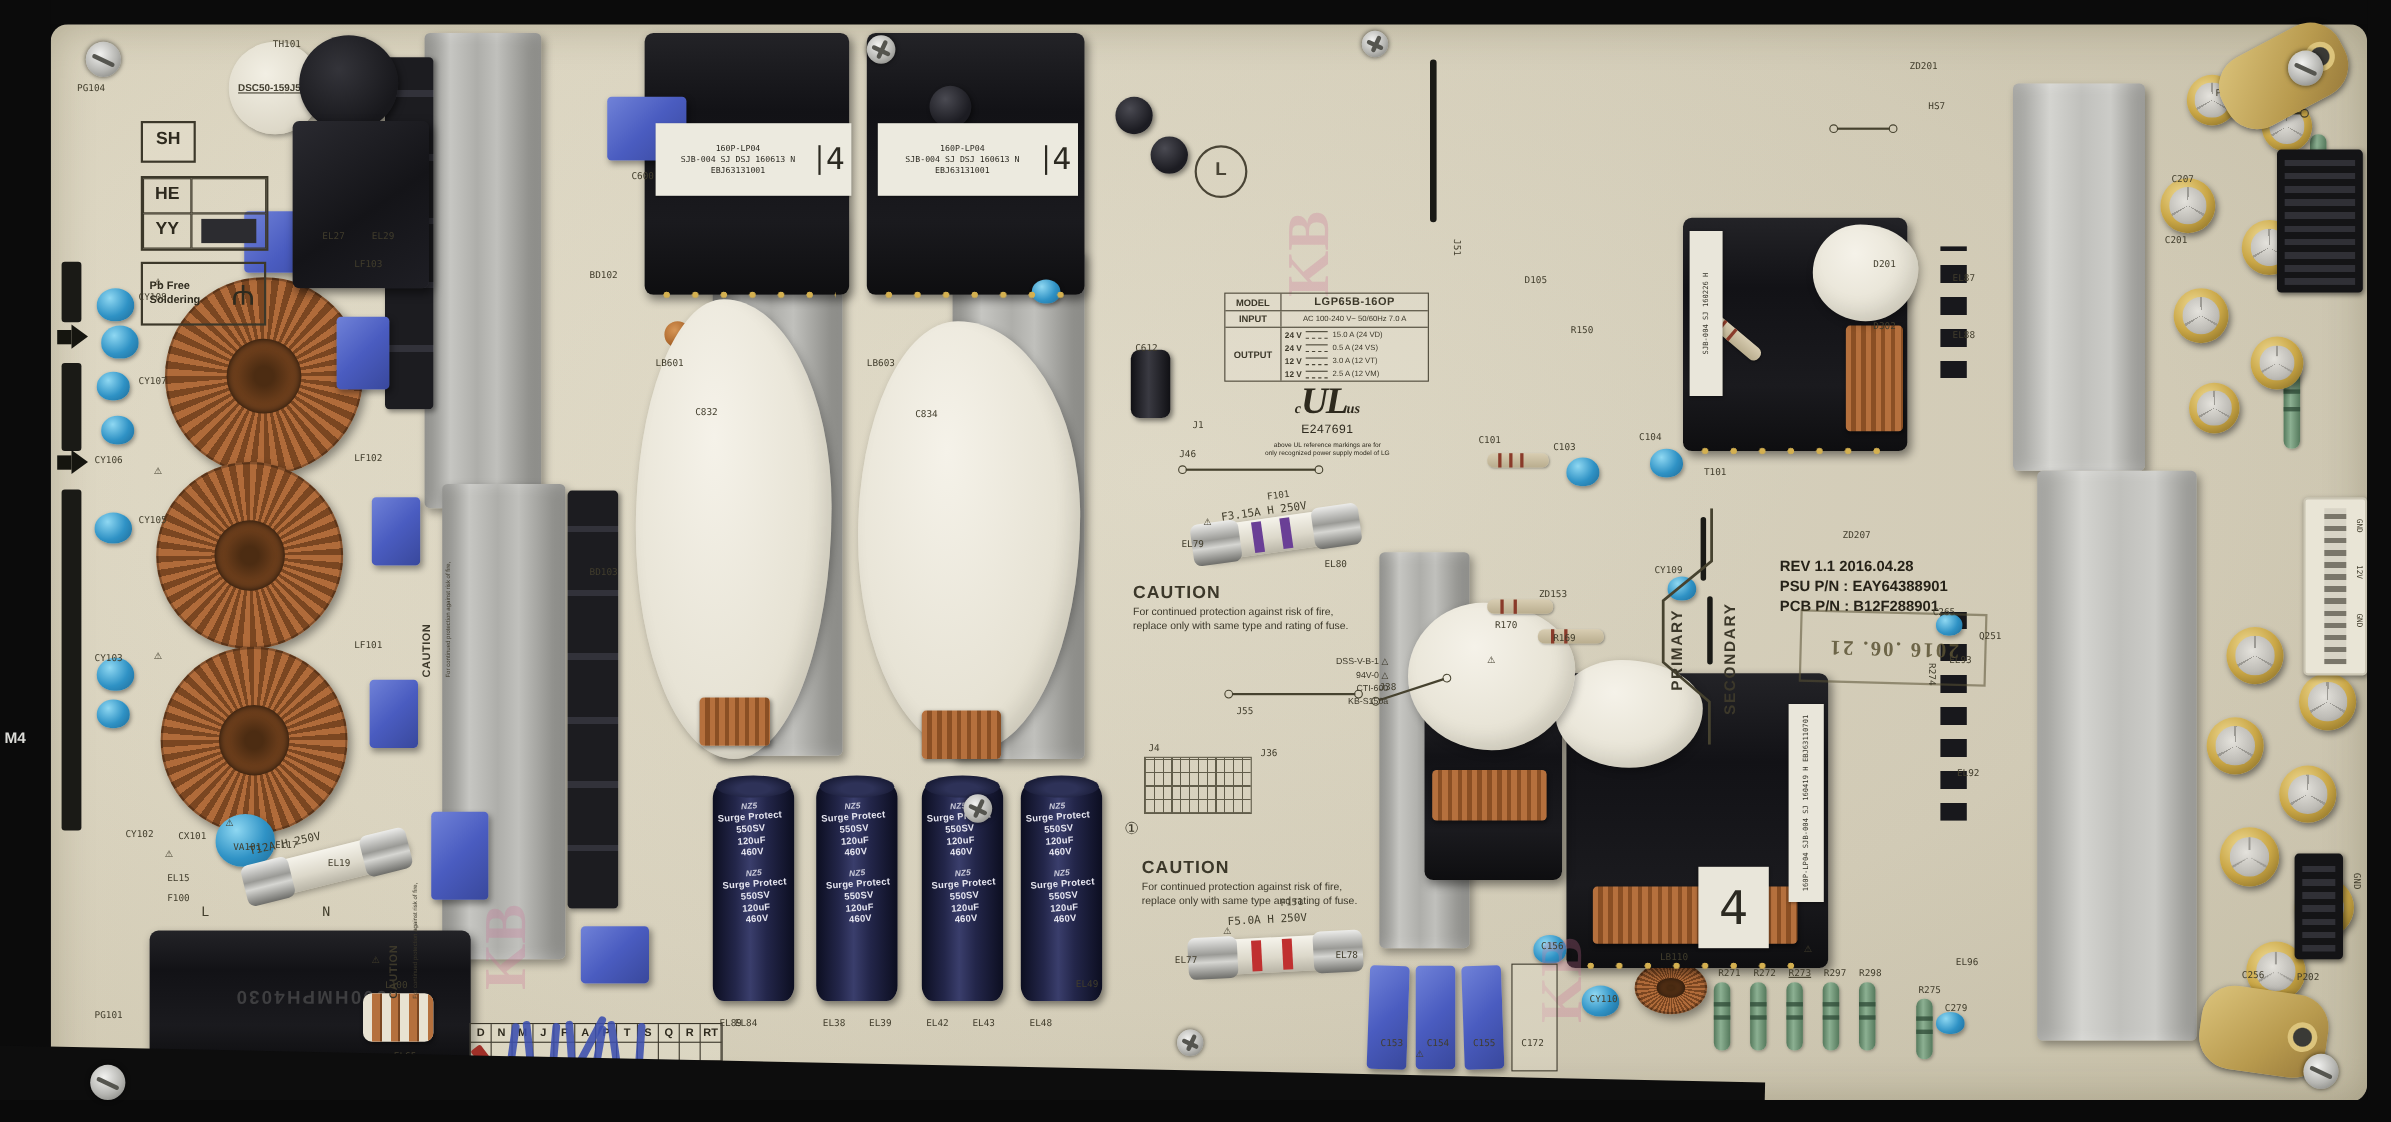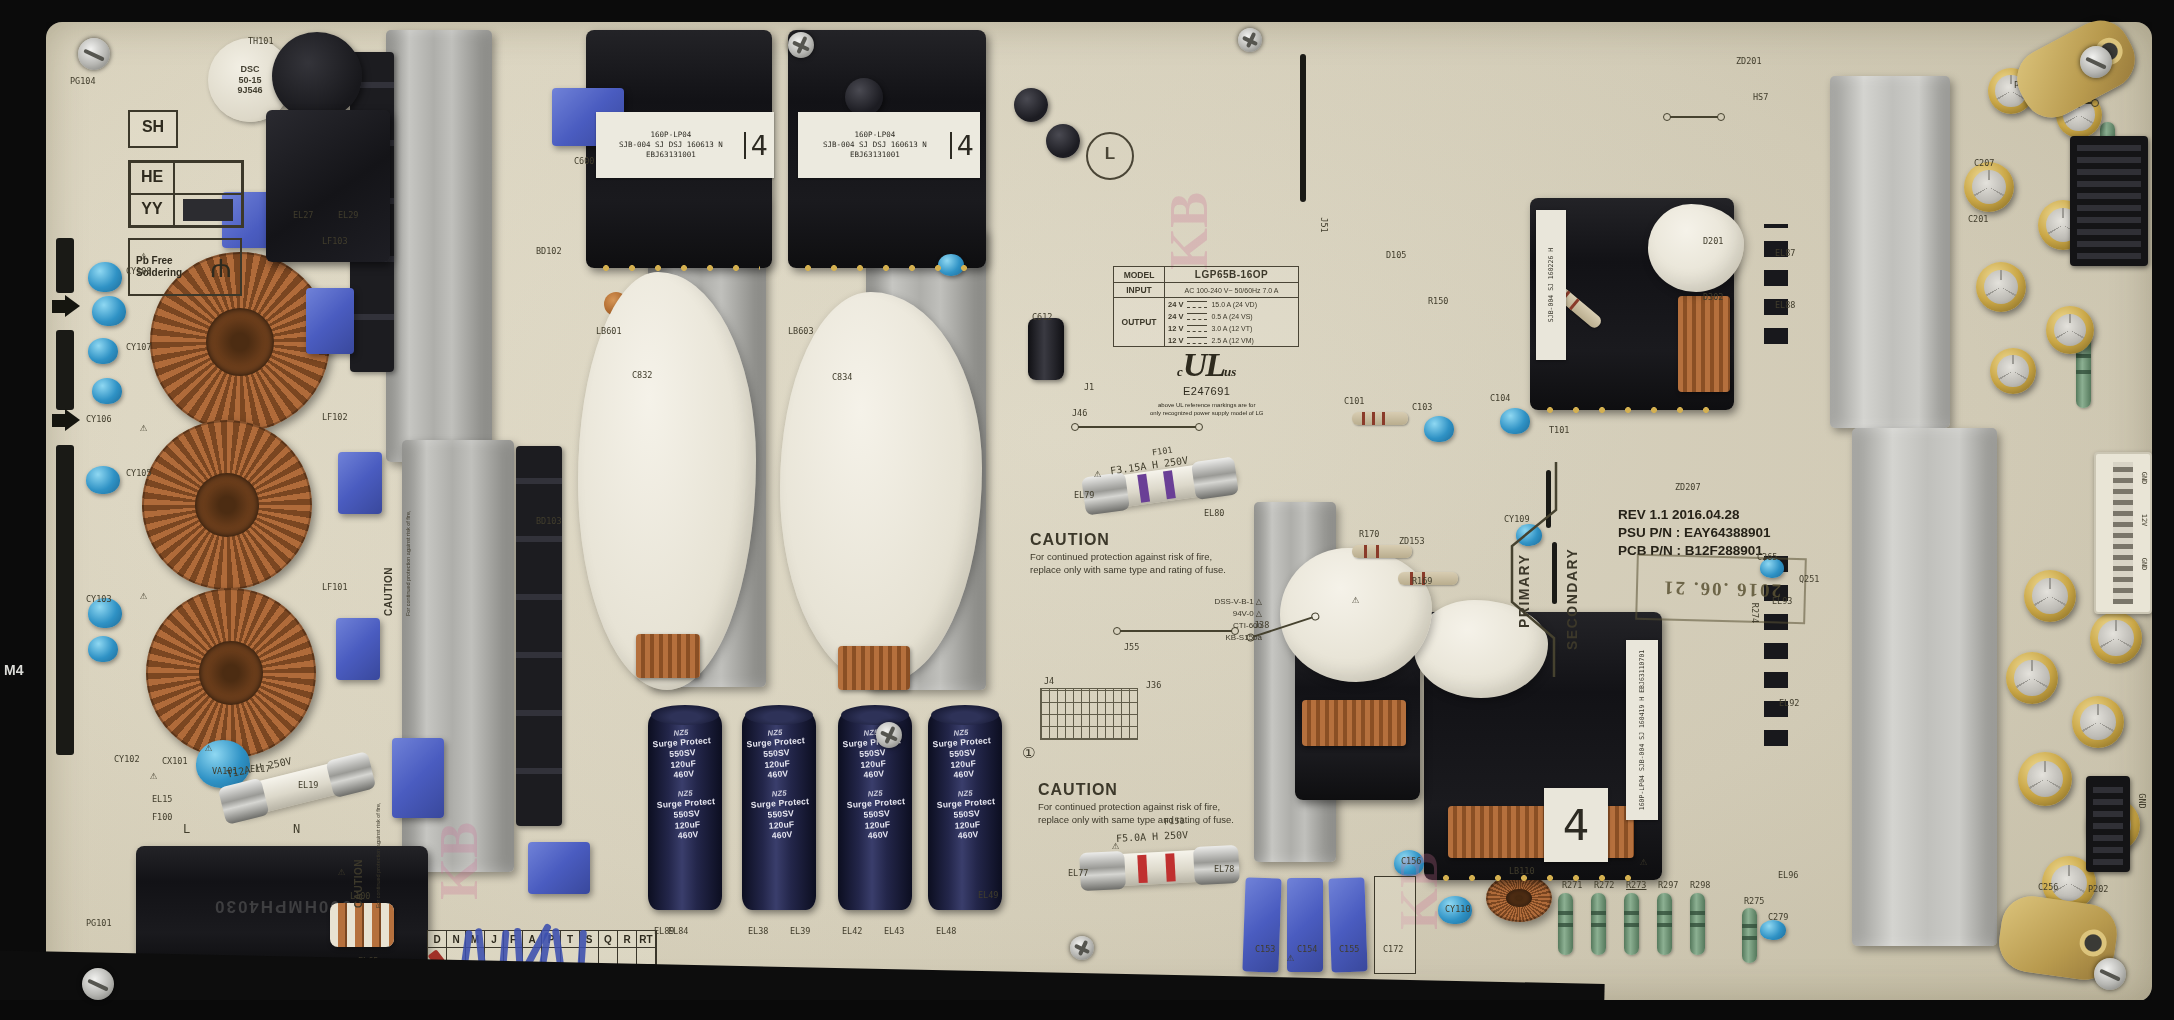--- a/index.html
+++ b/index.html
@@ -99,21 +99,21 @@
   .checkrow{position:absolute;left:427px;top:930px;display:grid;grid-template-columns:repeat(12,19px);grid-auto-rows:17px;border:1px solid #3a362a;z-index:31;background:rgba(238,234,220,.3);}
   .ck{border-right:1px solid #3a362a;border-bottom:1px solid #3a362a;font:700 10px/17px "Liberation Sans";text-align:center;color:#2e2a1e;overflow:hidden;}
   .penstroke{position:absolute;width:7px;border-radius:4px;background:#3b4fae;opacity:.88;z-index:35;}
   .redmark{position:absolute;left:431px;top:951px;width:11px;height:15px;background:#a03028;transform:rotate(-38deg);z-index:35;border-radius:2px;}
   .barcode{position:absolute;left:1366px;top:52px;width:216px;height:52px;background:#f4f2ec;border-radius:3px;box-shadow:0 1px 4px rgba(0,0,0,.45);z-index:30;padding:6px 10px 2px;box-sizing:border-box;}
   .bars{height:26px;background:repeating-linear-gradient(90deg,#141414 0 2px,transparent 2px 4px,#141414 4px 5px,transparent 5px 9px,#141414 9px 12px,transparent 12px 14px);}
   .bartext{font:6.5px "DejaVu Sans Mono",monospace;text-align:center;color:#222;margin-top:2px;letter-spacing:.6px;}
   .relay{position:absolute;left:266px;top:110px;width:124px;height:152px;border-radius:6px;z-index:16;
     background:linear-gradient(145deg,#2a2a30,#141418 55%,#1e1e24);box-shadow:3px 4px 9px rgba(0,0,0,.5);}
   .whitedisc{position:absolute;left:208px;top:38px;width:84px;height:84px;border-radius:50%;z-index:15;background:radial-gradient(circle at 40% 35%,#f2efe4,#ddd8c8 70%,#bcb6a2);
-    display:flex;flex-direction:column;align-items:center;justify-content:center;font:700 9px/1.2 "Liberation Sans";color:#444032;box-shadow:2px 2px 5px rgba(0,0,0,.35);}
+    display:flex;flex-direction:row;align-items:center;justify-content:center;font:700 9px/1.2 "Liberation Sans";color:#444032;box-shadow:2px 2px 5px rgba(0,0,0,.35);text-decoration:underline;}
   .blackdisc{position:absolute;left:272px;top:32px;width:90px;height:88px;border-radius:50%;z-index:16;background:radial-gradient(circle at 40% 35%,#34343a,#18181c 70%);box-shadow:2px 3px 6px rgba(0,0,0,.5);}
   .sbox{position:absolute;border:2px solid #3c382a;color:#2e2a1e;z-index:30;background:rgba(238,234,220,.25);}
   .conn-black{position:absolute;background:#141416;border-radius:4px;z-index:25;box-shadow:1px 2px 5px rgba(0,0,0,.5);}
   .conn-black::after{content:"";position:absolute;inset:7px;background:repeating-linear-gradient(0deg,#303036 0 6px,#141416 6px 12px);}
   .conn-white{position:absolute;background:#e9e5d6;border:2px solid #cbc6b4;border-radius:4px;z-index:25;box-shadow:1px 2px 5px rgba(0,0,0,.4);}
   .conn-white::after{content:"";position:absolute;left:32%;right:32%;top:8px;bottom:8px;background:repeating-linear-gradient(0deg,#7a766a 0 5px,#d8d4c6 5px 11px);}
   .pins{position:absolute;height:12px;z-index:17;background-image:radial-gradient(circle 5px at 6px 6px,#d4b050 55%,transparent 62%);background-size:26px 12px;}
   .bcap{position:absolute;border-radius:50%;z-index:15;background:radial-gradient(circle at 38% 32%,#4a4a52,#1c1c22 65%);box-shadow:2px 2px 5px rgba(0,0,0,.45);}
   .ccyl{position:absolute;border-radius:8px;z-index:15;background:linear-gradient(90deg,#101014,#3a3a42 45%,#101014);box-shadow:2px 2px 5px rgba(0,0,0,.45);}
   .tstrip{position:absolute;border-radius:4px;z-index:13;background:repeating-linear-gradient(0deg,#1c1c20 0 52px,#32323a 52px 58px);box-shadow:2px 2px 5px rgba(0,0,0,.4);}
@@ -617,21 +617,21 @@
       <span class="silk" style="left: 1068px; top: 868px;">EL77</span>
       <span class="silk" style="left: 1214px; top: 864px; text-align: right;">EL78</span>
       <span class="silk" style="left: 1386px; top: 250px;">D105</span>
       <span class="silk" style="left: 1428px; top: 296px;">R150</span>
       <span class="silk" style="left: 1344px; top: 396px;">C101</span>
       <span class="silk" style="left: 1412px; top: 402px;">C103</span>
       <span class="silk" style="left: 1490px; top: 393px;">C104</span>
       <span class="silk" style="left: 1549px; top: 425px;">T101</span>
       <span class="silk" style="left: 1504px; top: 514px;">CY109</span>
       <span class="silk" style="left: 1399px; top: 536px;">ZD153</span>
-      <span class="silk" style="left: 1359px; top: 529px;">R170</span>
+      <span class="silk" style="left: 1359px; top: 564px;">R170</span>
       <span class="silk" style="left: 1412px; top: 576px;">R169</span>
       <span class="silk" style="left: 1753px; top: 92px;">HS7</span>
       <span class="silk" style="left: 1736px; top: 56px;">ZD201</span>
       <span class="silk" style="left: 1703px; top: 236px;">D201</span>
       <span class="silk" style="left: 1703px; top: 292px;">D302</span>
       <span class="silk" style="left: 1775px; top: 248px;">EL87</span>
       <span class="silk" style="left: 1775px; top: 300px;">EL88</span>
       <span class="silk" style="left: 1675px; top: 482px;">ZD207</span>
       <span class="silk" style="left: 1757px; top: 552px;">C265</span>
       <span class="silk" style="left: 1799px; top: 574px;">Q251</span>

